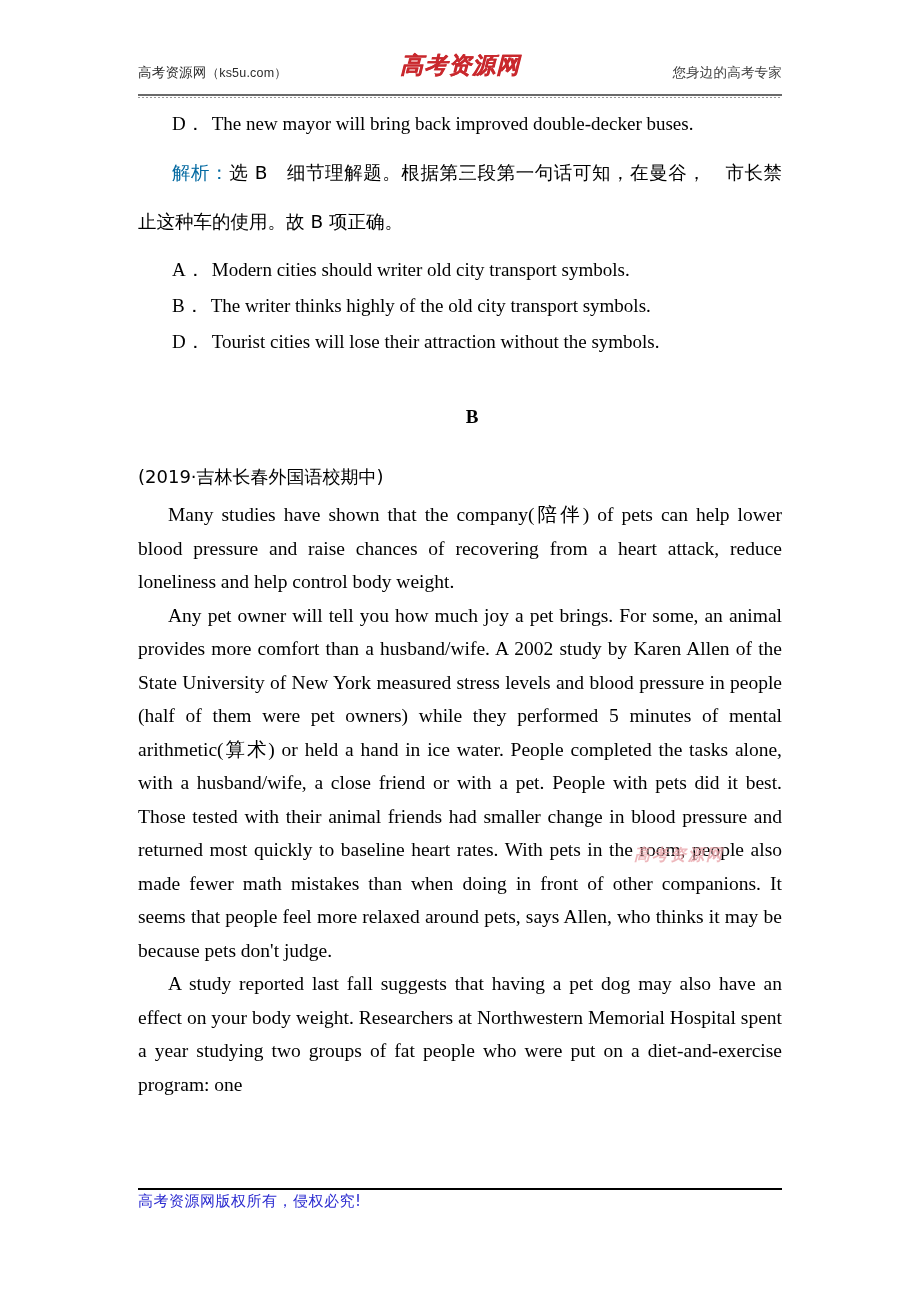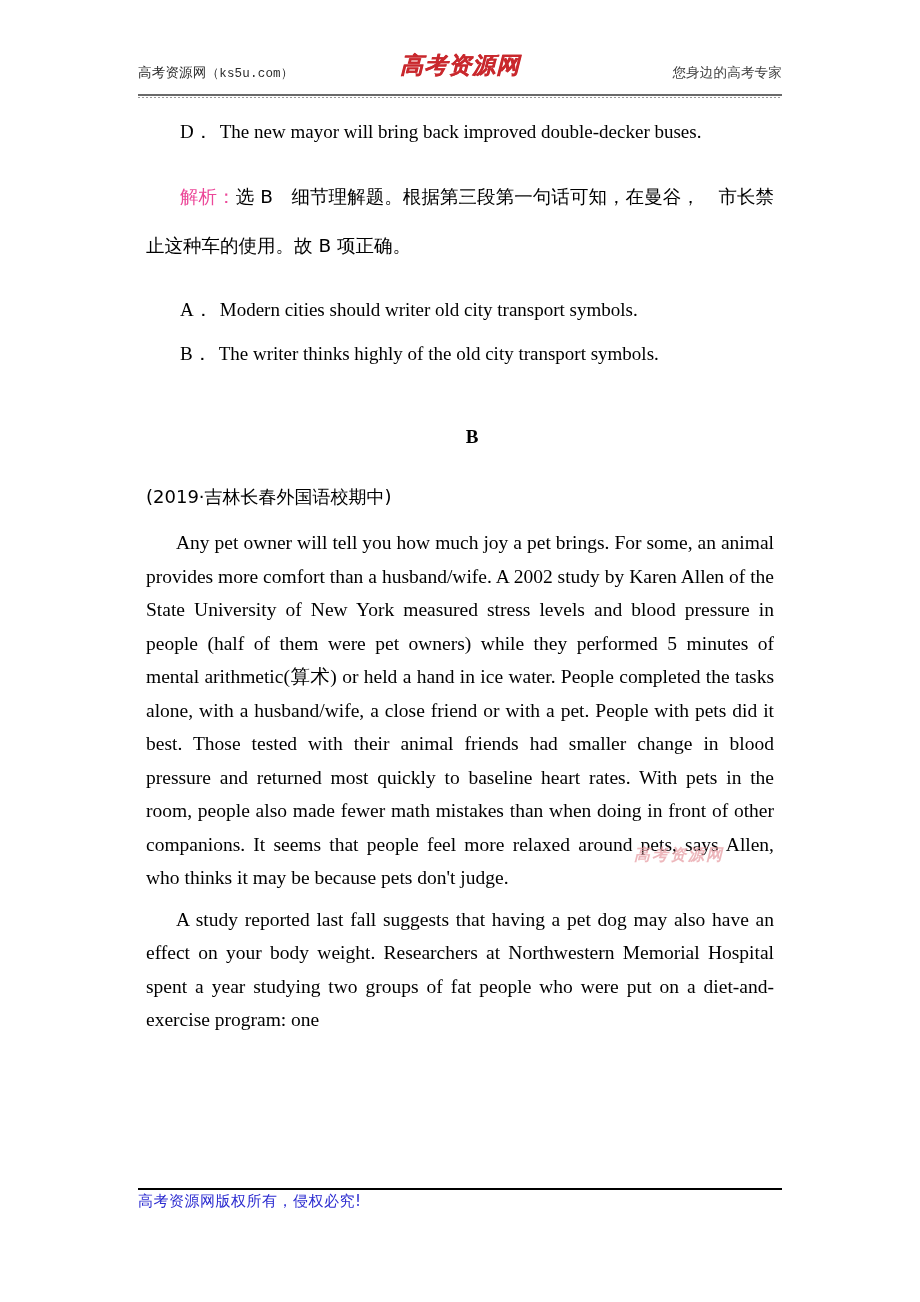--- a/index.html
+++ b/index.html
@@ -35,21 +35,21 @@
     position: absolute;
     left: 0;
     top: 12px;
     font-family: "Liberation Sans", "DejaVu Sans", sans-serif;
     font-size: 13.5px;
     color: #2b2b2b;
     letter-spacing: 0.2px;
     white-space: nowrap;
   }
   .header-left .dom {
-    font-family: Liberation Mono, monospace;
+    font-family: Liberation Sans, sans-serif;
     font-size: 12.5px;
     margin-top: 14px;
   }
   .header-logo {
     position: absolute;
     left: 50%;
     top: -2px;
     transform: translateX(-50%);
     font-family: "DejaVu Serif", serif;
     font-size: 23px;
@@ -91,21 +91,21 @@
 
   
   .content {
     position: absolute;
     left: 138px;
     top: 106px;
     width: 644px;
   }
 
   p.line, p.para, p.opt, p.qtext, p.expl, p.src {
-    margin: 8px;
+    margin: 0;
     padding: 0;
   }
 
   
   .opt, .qtext {
     font-size: 19px;
     line-height: 36px;
     text-indent: 34px;
     white-space: nowrap;
   }
@@ -126,21 +126,21 @@
     text-justify: inter-character;
     text-indent: 34px;
     font-family: "Liberation Serif", "DejaVu Serif", serif;
   }
   .expl .cn {
     font-family: "DejaVu Sans", "Liberation Sans", sans-serif;
     font-size: 18.5px;
   }
   .expl .jx {
     font-family: "DejaVu Sans", "Liberation Sans", sans-serif;
-    color: #ec4899;
+    color: #0369a1;
     font-size: 18.5px;
   }
 
   
   .sec-letter {
     font-size: 19px;
     line-height: 40px;
     font-weight: bold;
     text-align: center;
     padding-left: 24px;
@@ -226,30 +226,32 @@
     <p class="expl"><span class="jx">解析：</span><span class="cn">选 B　细节理解题。根据第三段第一句话可知，在曼谷，　市长禁止这种车的使用。故 B 项正确。</span></p>
 
     <div class="gap-s"></div>
 
 
     <p class="opt"><span class="lbl">A．</span><span>Modern cities should writer old city transport symbols.</span></p>
 
     <p class="opt"><span class="lbl">B．</span><span>The writer thinks highly of the old city transport symbols.</span></p>
 
 
+    <p class="opt"><span class="lbl">D．</span><span>Tourist cities will lose their attraction without the symbols.</span></p>
 
     <div class="gap-s"></div>
 
 
     <div class="gap-m"></div>
 
     <p class="sec-letter">B</p>
 
     <p class="src"><span class="cn">(2019·吉林长春外国语校期中)</span></p>
 
+    <p class="para">Many studies have shown that the company(陪伴) of pets can help lower blood pressure and raise chances of recovering from a heart attack, reduce loneliness and help control body weight.</p>
     <p class="para">Any pet owner will tell you how much joy a pet brings. For some, an animal provides more comfort than a husband/wife. A 2002 study by Karen Allen of the State University of New York measured stress levels and blood pressure in people (half of them were pet owners) while they performed 5 minutes of mental arithmetic(算术) or held a hand in ice water. People completed the tasks alone, with a husband/wife, a close friend or with a pet. People with pets did it best. Those tested with their animal friends had smaller change in blood pressure and returned most quickly to baseline heart rates. With pets in the room, people also made fewer math mistakes than when doing in front of other companions. It seems that people feel more relaxed around pets, says Allen, who thinks it may be because pets don't judge.</p>
     <p class="para">A study reported last fall suggests that having a pet dog may also have an effect on your body weight. Researchers at Northwestern Memorial Hospital spent a year studying two groups of fat people who were put on a diet-and-exercise program: one</p>
 
   </div>
 
   <div class="watermark">高考资源网</div>
 
   <div class="footer-rule"></div>
   <div class="footer-text">高考资源网版权所有，侵权必究!</div>
 

